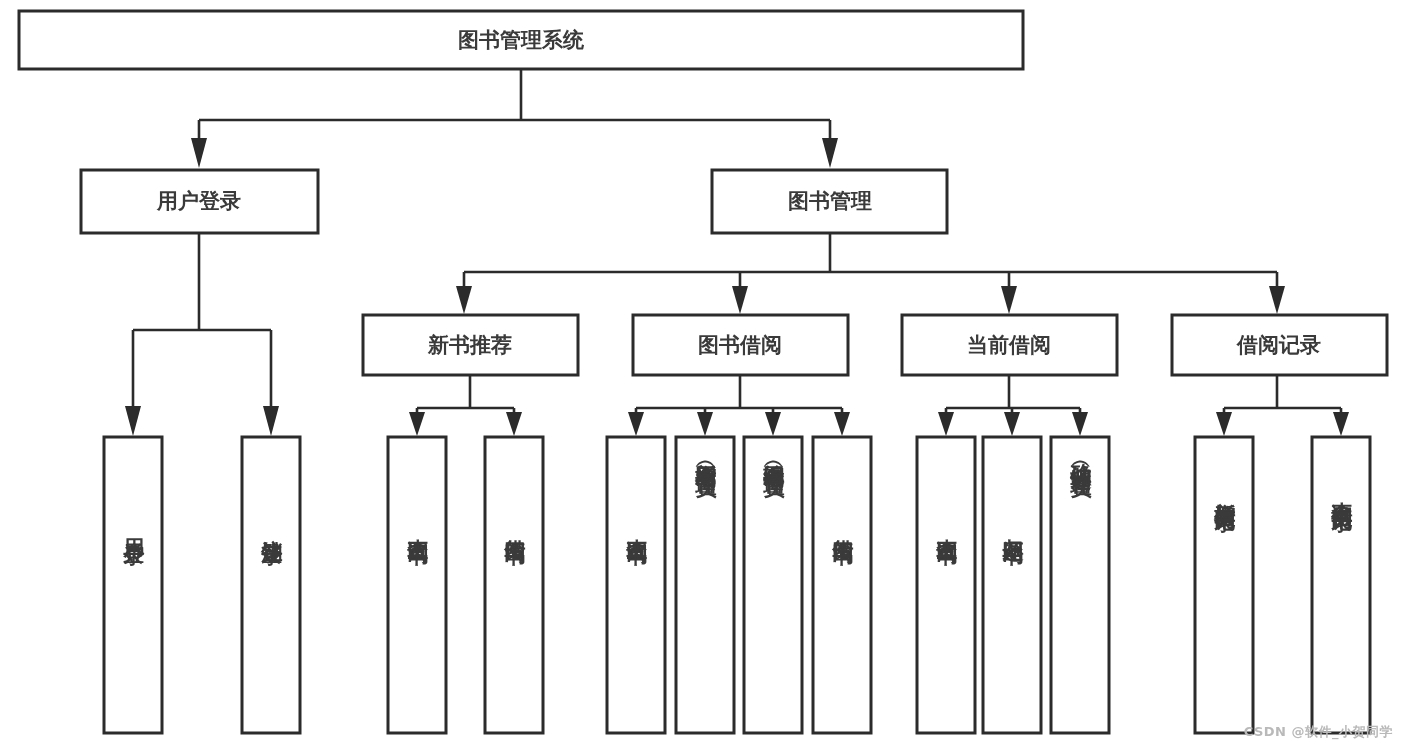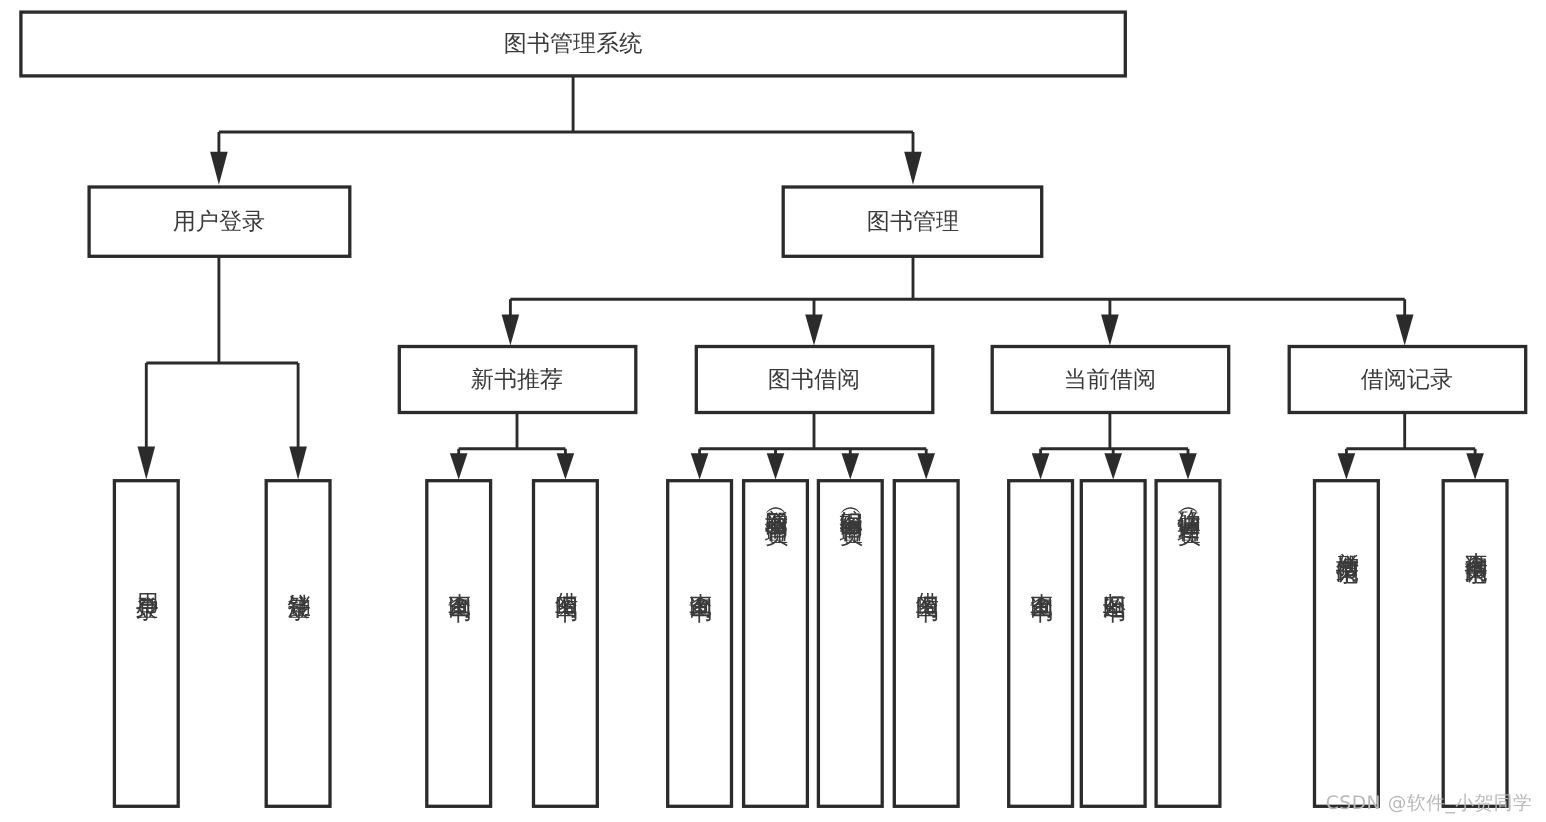--- a/index.html
+++ b/index.html
@@ -11,20 +11,21 @@
     width: 1405px;
     height: 747px;
     font-family: "DejaVu Sans", "Liberation Sans", sans-serif;
     overflow: hidden;
     position: relative;
   }
   #diagram-root {
     position: relative;
     width: 1405px;
     height: 747px;
+    font-weight: bold;
   }
   svg.flow {
     position: absolute;
     top: 0;
     left: 0;
     width: 1405px;
     height: 747px;
     display: block;
   }
   .box-rect {
@@ -60,21 +61,21 @@
     letter-spacing: 2px;
     line-height: 1;
     white-space: nowrap;
     pointer-events: none;
   }
   #watermark {
     position: absolute;
     right: 12px;
     bottom: 6px;
     font-family: "DejaVu Sans", "Liberation Sans", sans-serif;
-    font-size: 17px;
+    font-size: 13px;
     color: #b9b9b9;
     white-space: nowrap;
     letter-spacing: 0.5px;
   }
 </style>
 </head>
 <body>
 
 <div id="diagram-root">
 

